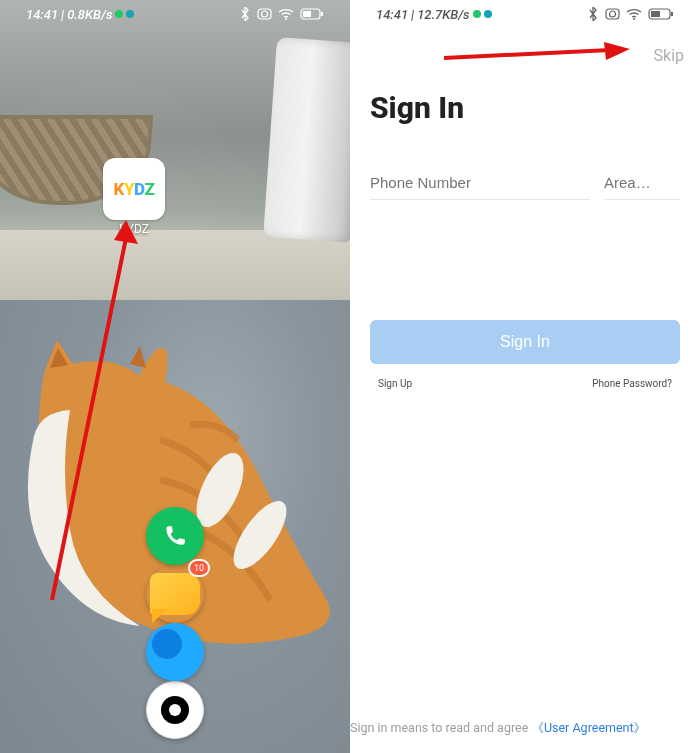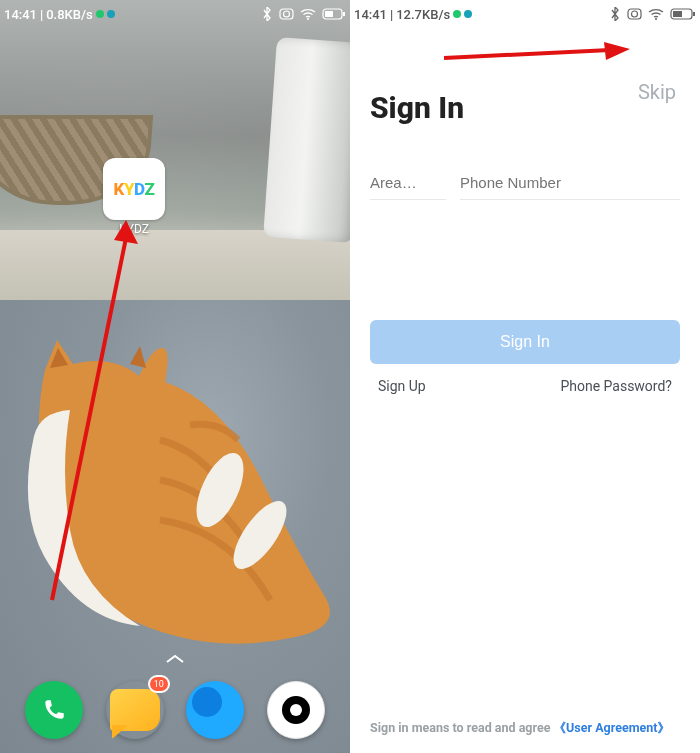--- a/index.html
+++ b/index.html
@@ -24,23 +24,24 @@
   .phone-left {
     background:
       radial-gradient(circle at 30% 45%, rgba(255,255,255,0.15), transparent 60%),
       linear-gradient(180deg, #b0b4b2 0%, #8a8e8c 18%, #9aa29a 28%, #c7c6bc 35%, #c2bcac 40%, #949995 50%, #848b8d 62%, #7d8588 80%, #6f787c 100%);
   }
   .status {
     position: absolute;
     top: 0; left: 0; right: 0;
     height: 28px;
     display: flex;
-    padding: 0 4px;
+    padding: 0 26px;
     font-size: 13px;
     z-index: 20;
+    font-style: italic;
   }
   .status-left {
     display: flex; align-items: center; gap: 3px;
     font-weight: 500;
   }
   .status-right { margin-left: auto; display: flex; align-items: center; gap: 6px; }
   .phone-left .status { color: #fff; }
   .phone-right .status { color: #555; }
 
   .dot { width: 8px; height: 8px; border-radius: 50%; display:inline-block; }
@@ -106,21 +107,21 @@
 
   .pager {
     position:absolute; left:0; right:0; bottom:88px;
     display:flex; justify-content:center;
     color:#fff; z-index:10;
   }
 
   .dock {
     position:absolute; left:0; right:0; bottom:14px;
     display:flex; justify-content:space-around; align-items:center;
-    padding:0 14px; z-index:10;
+    padding:0 14px; z-index:10;flex-direction:column;
   }
   .dock .dicon {
     width:58px; height:58px; border-radius:50%;
     display:flex; align-items:center; justify-content:center;
     box-shadow:0 2px 5px rgba(0,0,0,0.25);
   }
   .d-phone { background:#15c063; }
   .d-msg   { background:transparent; box-shadow:none; }
   .d-browser{ background:#1fa9ff; position:relative; }
   .d-cam   { background:#fff; border:1px solid #e2e2e2; }
@@ -152,22 +153,22 @@
   .cam-inner{ width:12px; height:12px; border-radius:50%; background:#fff;}
 
   
   .arrow1 {
     position:absolute; z-index:15; pointer-events:none;
   }
 
   
   .phone-right { background:#fff; }
   .skip {
-    position:absolute; top:46px; right:24px;
-    color:#aab0b6; font-size:20px;margin-top:34px;
+    position:absolute; top:46px; right:16px;
+    color:#aab0b6; font-size:16px;
   }
   .signin-title {
     position:absolute; left:20px; top:90px;
     font-size:30px; font-weight:800; color:#222;
   }
   .field-row {
     position:absolute; left:20px; right:20px; top:166px;
     display:flex; gap:14px;
   }
   .field {
@@ -186,25 +187,25 @@
   .primary-btn {
     position:absolute; left:20px; right:20px; top:320px;
     background:#a8cef4; color:#fff;
     border:none; border-radius:6px;
     height:44px; font-size:16px; font-weight:500;
     cursor:pointer;
   }
   .links-row{
     position:absolute; left:28px; right:28px; top:378px;
     display:flex; justify-content:space-between;
-    color:#4a4f55; font-size:14px;text-align:right;
+    color:#4a4f55; font-size:10px;text-align:right;
   }
   .agree{
     position:absolute; left:0; right:10px; bottom:16px;
-    text-align:center; font-size:12.5px; color:#9aa0a4;font-weight:bold;
+    text-align:left; font-size:12.5px; color:#9aa0a4;
   }
   .agree a{ color:#2f7fe0; text-decoration:none; }
 
   .arrow2{
     position:absolute; top:40px; left:92px;
     z-index:15; pointer-events:none;
   }
 </style>
 </head>
 <body>
@@ -349,22 +350,22 @@
             </svg>
         </span>
       </div>
     </div>
 
     <div class="skip">Skip</div>
 
     <div class="signin-title">Sign In</div>
 
     <div class="field-row">
+      <input class="field phone" placeholder="Phone Number" style="">
       <input class="field area" placeholder="Area…" style="">
-      <input class="field phone" placeholder="Phone Number" style="">
     </div>
 
 
     <button class="primary-btn">Sign In</button>
 
     <div class="links-row">
       <span>Sign Up</span>
       <span>Phone Password?</span>
     </div>
 

